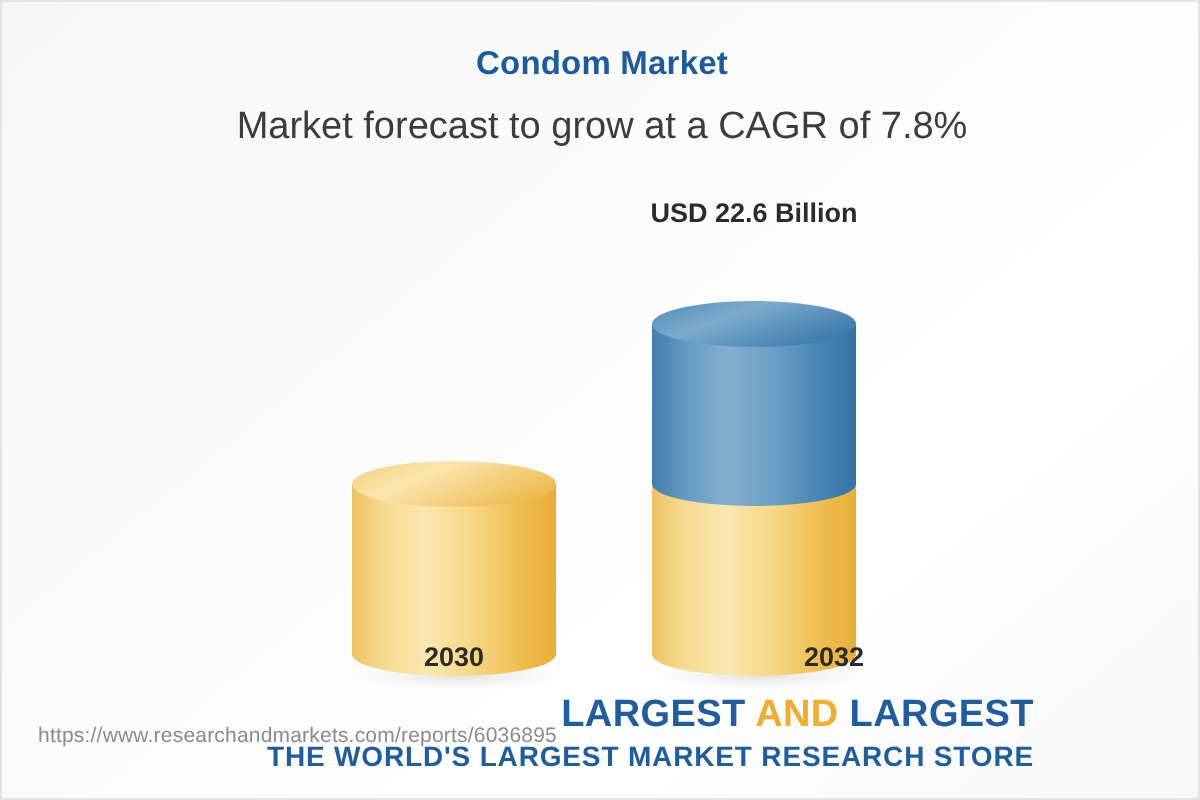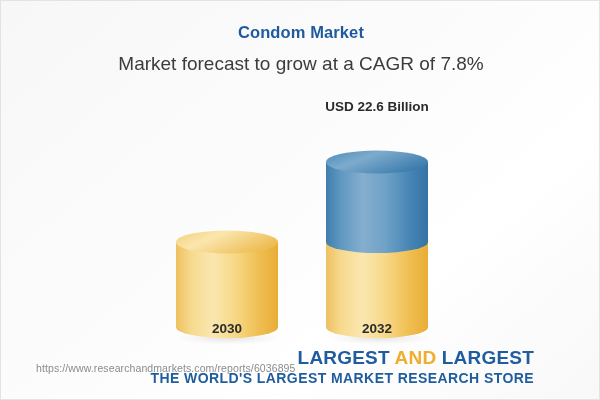--- a/index.html
+++ b/index.html
@@ -76,21 +76,21 @@
     color: #2b2b2b;
   }
   .cylinder {
     position: absolute;
     left: 0;
     bottom: 0;
   }
   
   #footer {
     position: absolute;
-    left: 17px;
+    left: 0;
     bottom: 0;
     width: 532px;
     height: 55px;
     text-decoration: underline;
   }
   #source-url {
     position: absolute;
     left: 18px;
     top: 18px;
     font-size: 10.5px;
@@ -205,21 +205,21 @@
         <ellipse cx="56" cy="190" rx="54" ry="7" fill="url(#shadow2032)"></ellipse>
 
         <path d="M3,94 L3,179 A51,11 0 0 0 105,179 L105,94 Z" fill="url(#yel2032)"></path>
         <ellipse cx="54" cy="179" rx="51" ry="11" fill="url(#yel2032)" opacity="0.55"></ellipse>
 
         <path d="M3,14 L3,94 A51,11 0 0 0 105,94 L105,14 Z" fill="url(#blu2032)"></path>
 
         <ellipse cx="54" cy="14" rx="51" ry="11.5" fill="url(#bluTop2032)"></ellipse>
       </svg>
 
-      <div class="cat-label" style="bottom:10px;">2032</div>
+      <div class="cat-label" style="bottom:10px;margin-left:40px;">2032</div>
     </div>
 
   </div>
 
   <div id="footer">
     <div id="source-url">https://www.researchandmarkets.com/reports/6036895</div>
 
     <div id="brand-logo">
       <div id="brand-wordmark"><span>LARGEST </span><span class="and">AND</span><span> LARGEST</span></div>
       <div id="brand-tagline">THE WORLD'S LARGEST MARKET RESEARCH STORE</div>

